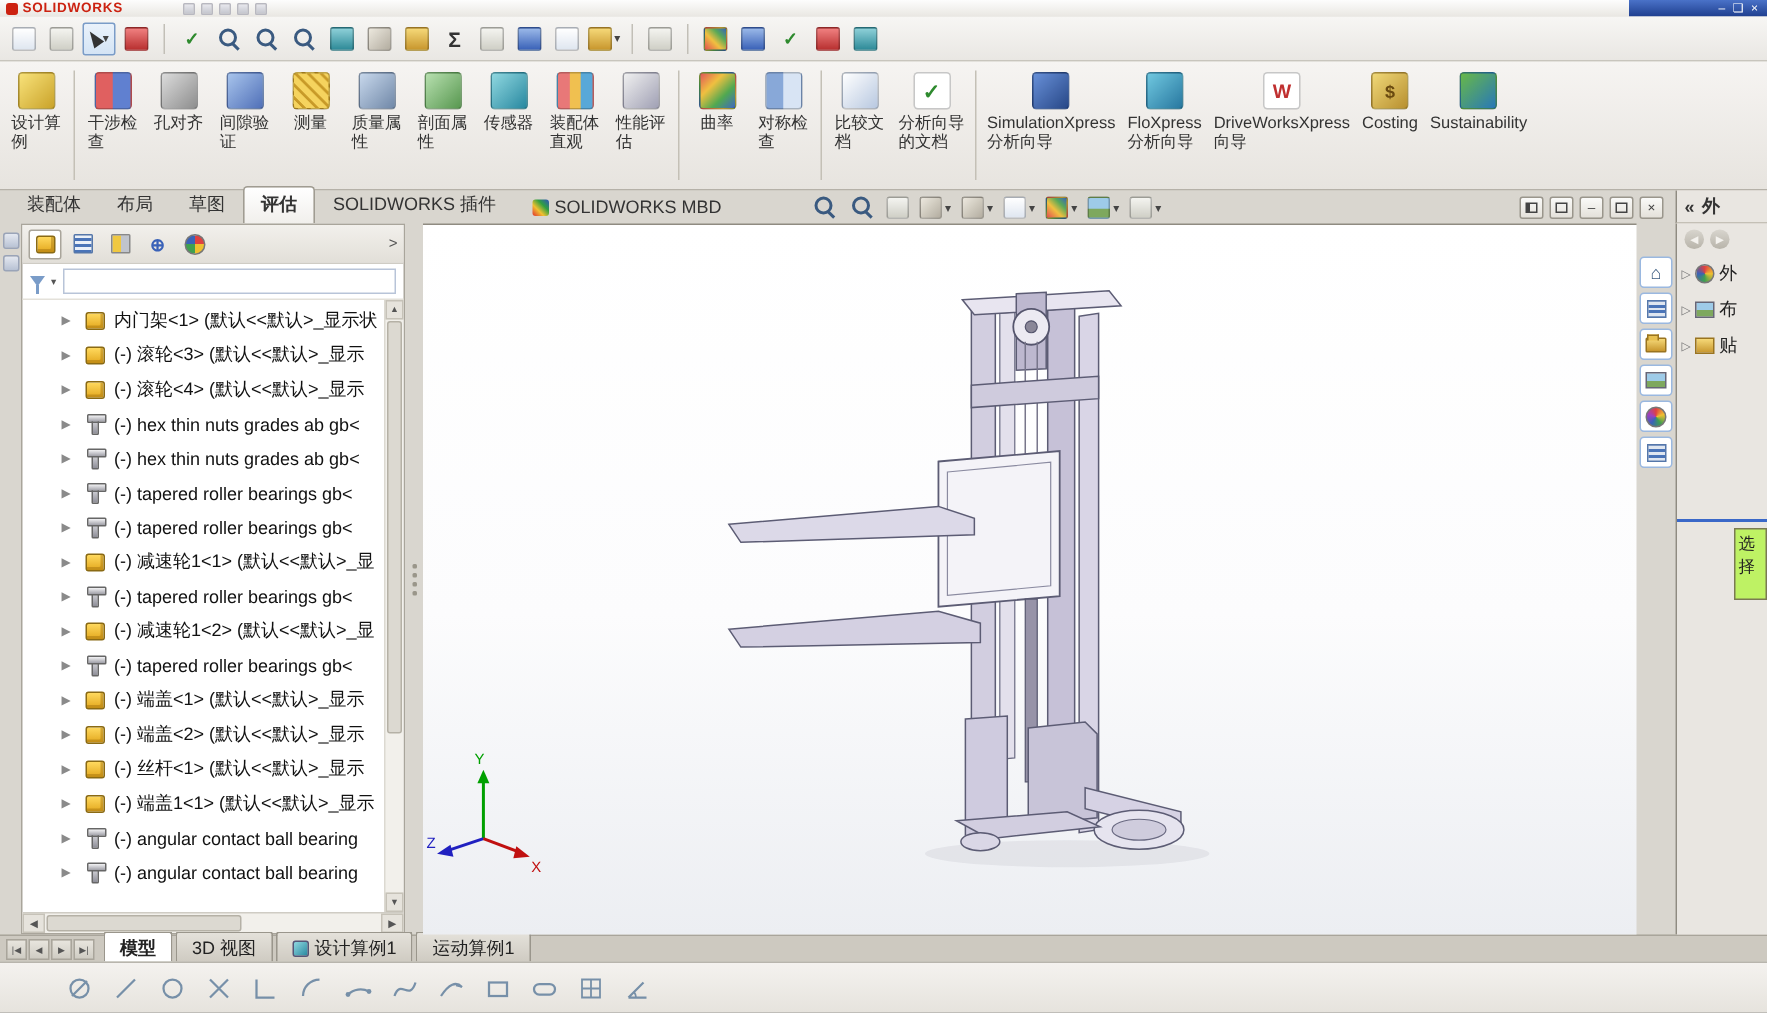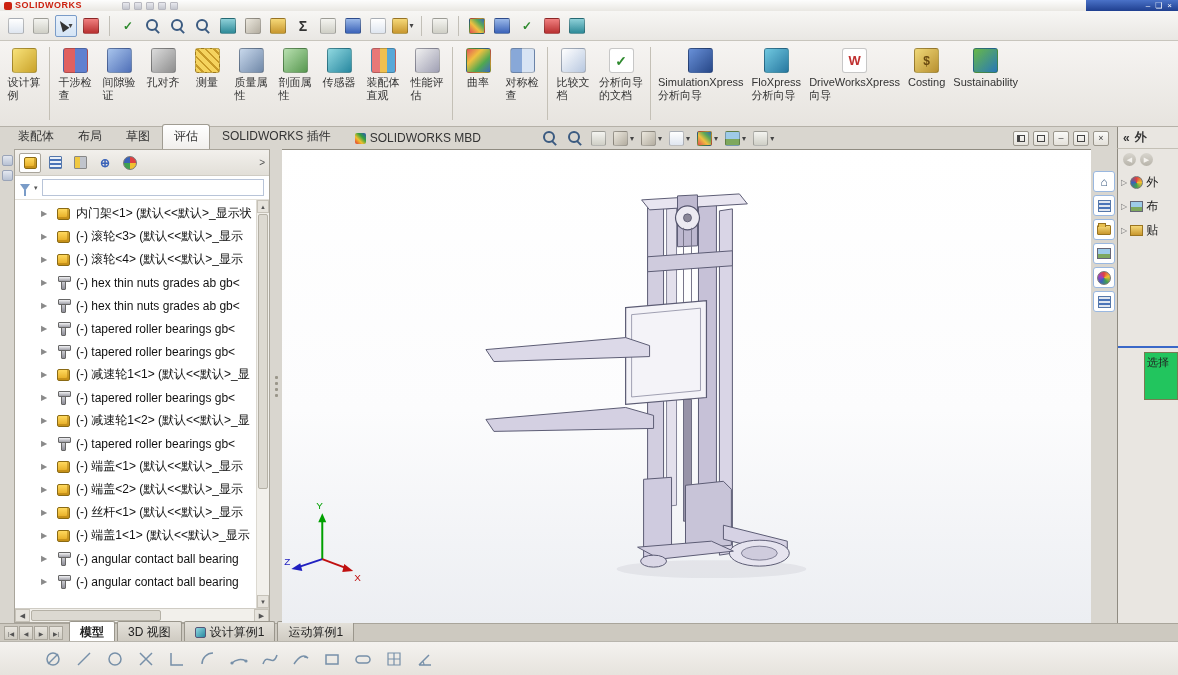--- a/index.html
+++ b/index.html
@@ -62,21 +62,21 @@
   .r14 { background:linear-gradient(135deg,#6890d8,#284888); }
   .r15 { background:linear-gradient(135deg,#70c8e0,#2878a0); }
   .r16 { background:#ffffff; color:#c03030; font-weight:bold; font-size:13px; }
   .r17 { background:linear-gradient(135deg,#f0d878,#b89030); color:#6a4a10; font-weight:bold; font-size:12px; }
   .r18 { background:linear-gradient(135deg,#68b848,#2878b8); }
 
   
   .tabrow { height:22px; background:#d9d6cf; display:flex; align-items:flex-end; flex:0 0 auto; }
   .tabs { display:flex; align-items:flex-end; padding-left:6px; }
   .tab { padding:3px 11px 4px; font-size:12px; color:#333; border:1px solid transparent; border-bottom:none; display:flex; align-items:center; gap:4px; }
-  .tab.active { background:linear-gradient(#ffffff,#f1efec); border-color:#a09c92; border-radius:3px 3px 0 0; font-weight:normal; }
+  .tab.active { background:linear-gradient(#ffffff,#f1efec); border-color:#a09c92; border-radius:3px 3px 0 0; font-weight:bold; }
   .mbd-ic { width:11px; height:11px; border-radius:2px; background:linear-gradient(45deg,#e03030,#f0c030 35%,#30a040 65%,#3050c0); }
   .headsup { display:flex; align-items:center; gap:7px; margin-left:48px; align-self:center; }
   .hu { display:flex; align-items:center; gap:1px; }
   .hu .t { width:15px; height:15px; }
   .docwin-controls { margin-left:auto; display:flex; align-items:center; gap:4px; align-self:center; margin-right:8px; }
   .dwc { width:16px; height:15px; border:1px solid #9a968c; background:linear-gradient(#fafaf8,#e4e1da); display:flex; align-items:center; justify-content:center; font-size:9px; color:#444; border-radius:2px; }
   .wbox { width:8px; height:7px; border:1px solid #444; }
   .wbox.split { border-left-width:3px; }
   .tp-header { width:61px; align-self:stretch; background:#e9e6e1; border-left:1px solid #8f8b81; border-bottom:1px solid #c4c0b6; display:flex; align-items:center; gap:5px; padding-left:5px; font-weight:bold; color:#333; }
 
@@ -134,21 +134,21 @@
 
   .taskpane { width:61px; background:#e9e6e1; border-left:1px solid #8f8b81; position:relative; flex:0 0 auto; }
   .tp-nav { display:flex; gap:4px; padding:4px 0 4px 5px; }
   .tp-navbtn { width:13px; height:13px; border-radius:50%; background:linear-gradient(#d8d5ce,#b8b4aa); color:#f4f2ee; font-size:7px; display:flex; align-items:center; justify-content:center; }
   .tp-item { height:24px; display:flex; align-items:center; gap:3px; padding-left:3px; white-space:nowrap; overflow:hidden; }
   .tp-arr { font-size:8px; color:#777; }
   .tp-ball { width:13px; height:13px; border-radius:50%; background:conic-gradient(#e04040,#f0c030,#40a050,#3a62b8,#e04040); border:1px solid #777; flex:0 0 auto; }
   .tp-scene { width:13px; height:11px; background:linear-gradient(#9ecbe8 55%,#7ea85e 55%); border:1px solid #667; flex:0 0 auto; }
   .tp-decal { width:13px; height:11px; background:linear-gradient(#f5d878,#c8972e); border:1px solid #9a7420; flex:0 0 auto; }
   .tp-rule { position:absolute; left:0; right:0; top:197px; height:2px; background:#3a68c8; }
-  .tp-tooltip { position:absolute; right:0; top:203px; width:34px; min-height:48px; background:#22c55e; border:1px solid #7a7a52; font-size:11px; padding:2px; color:#222; }
+  .tp-tooltip { position:absolute; right:0; top:203px; width:22px; min-height:48px; background:#bef264; border:1px solid #7a7a52; font-size:11px; padding:2px; color:#222; }
 
   
   .docbar { height:18px; background:#cdc9c0; border-top:1px solid #a9a59b; display:flex; align-items:flex-end; padding-left:4px; flex:0 0 auto; }
   .db-nav { display:flex; gap:1px; margin:0 6px 1px 0; }
   .db-btn { width:14px; height:14px; background:linear-gradient(#e8e5de,#cfccc3); border:1px solid #a9a59b; display:flex; align-items:center; justify-content:center; font-size:6px; color:#555; }
   .dtab { padding:2px 10px 0; border:1px solid #9a968c; border-bottom:none; background:linear-gradient(#e4e1da,#cfcbc2); margin-right:2px; border-radius:2px 2px 0 0; font-size:12px; display:flex; align-items:center; gap:4px; }
   .dtab.active { background:#fff; font-weight:bold; }
   .dtab-ic { width:11px; height:11px; border-radius:2px; background:linear-gradient(135deg,#90d8e0,#2888a0); border:1px solid #557; }
 
   
@@ -258,27 +258,27 @@
       <span class="rlabel">设计算
 例</span>
     </div>
     <div class="rsep"></div>
     <div class="rbtn">
       <span class="ricon r1"></span>
       <span class="rlabel">干涉检
 查</span>
     </div>
     <div class="rbtn">
+      <span class="ricon r3"></span>
+      <span class="rlabel">孔对齐</span>
+    </div>
+    <div class="rbtn">
       <span class="ricon r2"></span>
       <span class="rlabel">间隙验
 证</span>
-    </div>
-    <div class="rbtn">
-      <span class="ricon r3"></span>
-      <span class="rlabel">孔对齐</span>
     </div>
     <div class="rbtn">
       <span class="ricon r4"></span>
       <span class="rlabel">测量</span>
     </div>
     <div class="rbtn">
       <span class="ricon r5"></span>
       <span class="rlabel">质量属
 性</span>
     </div>

